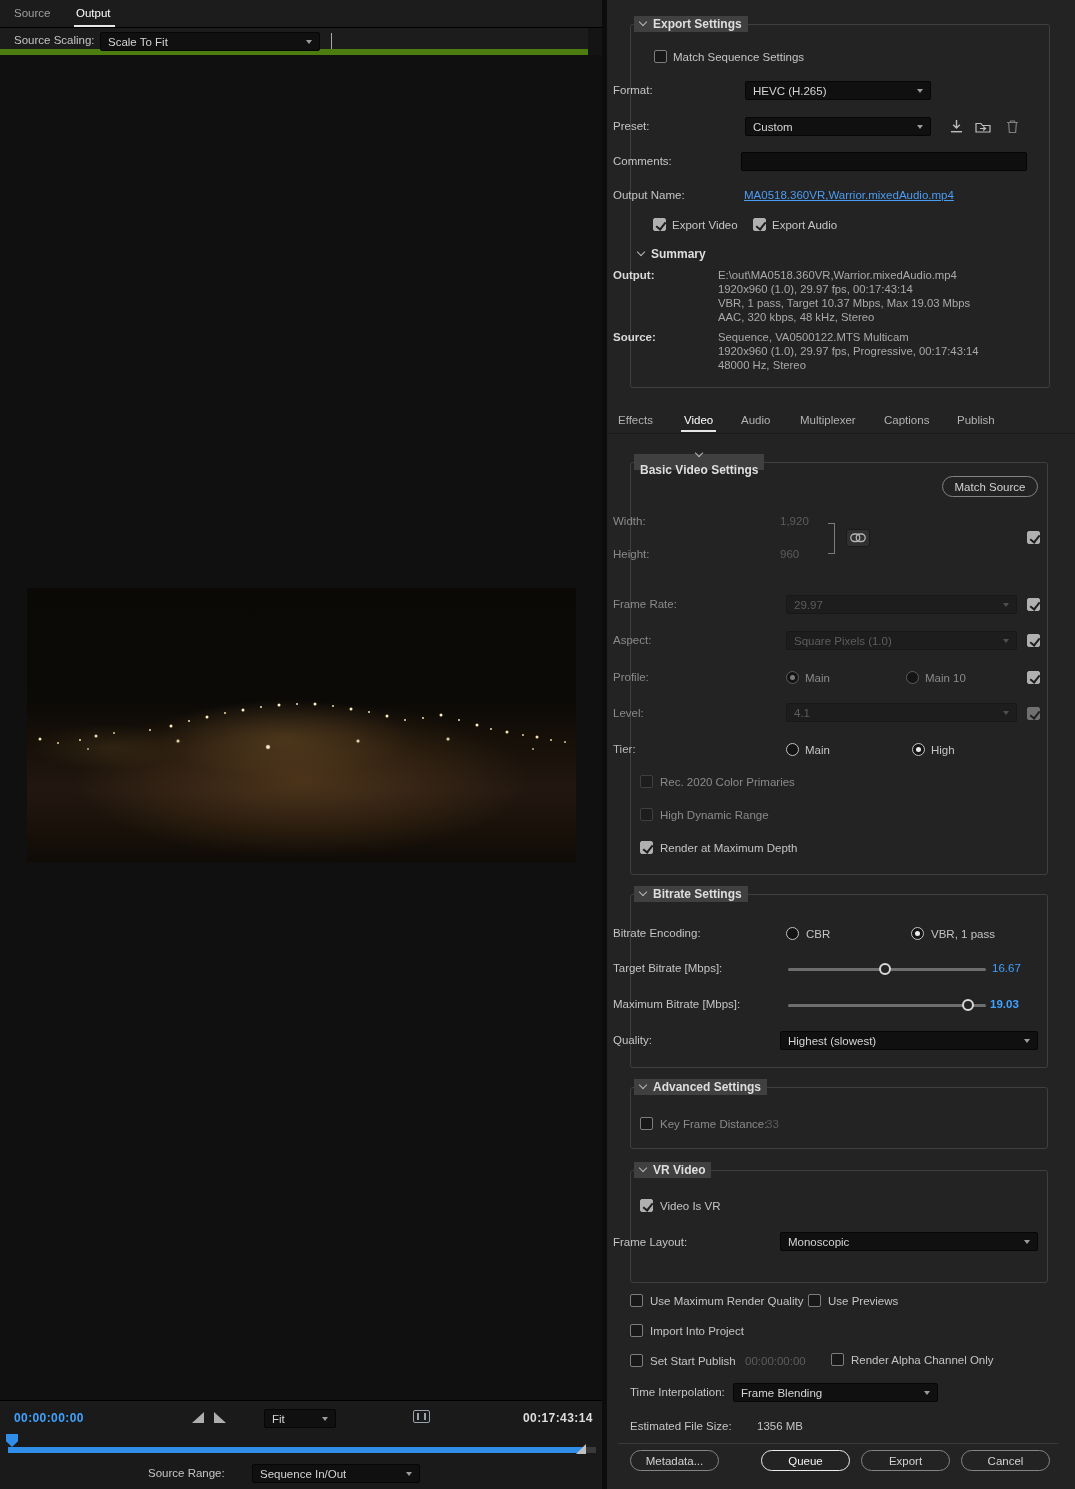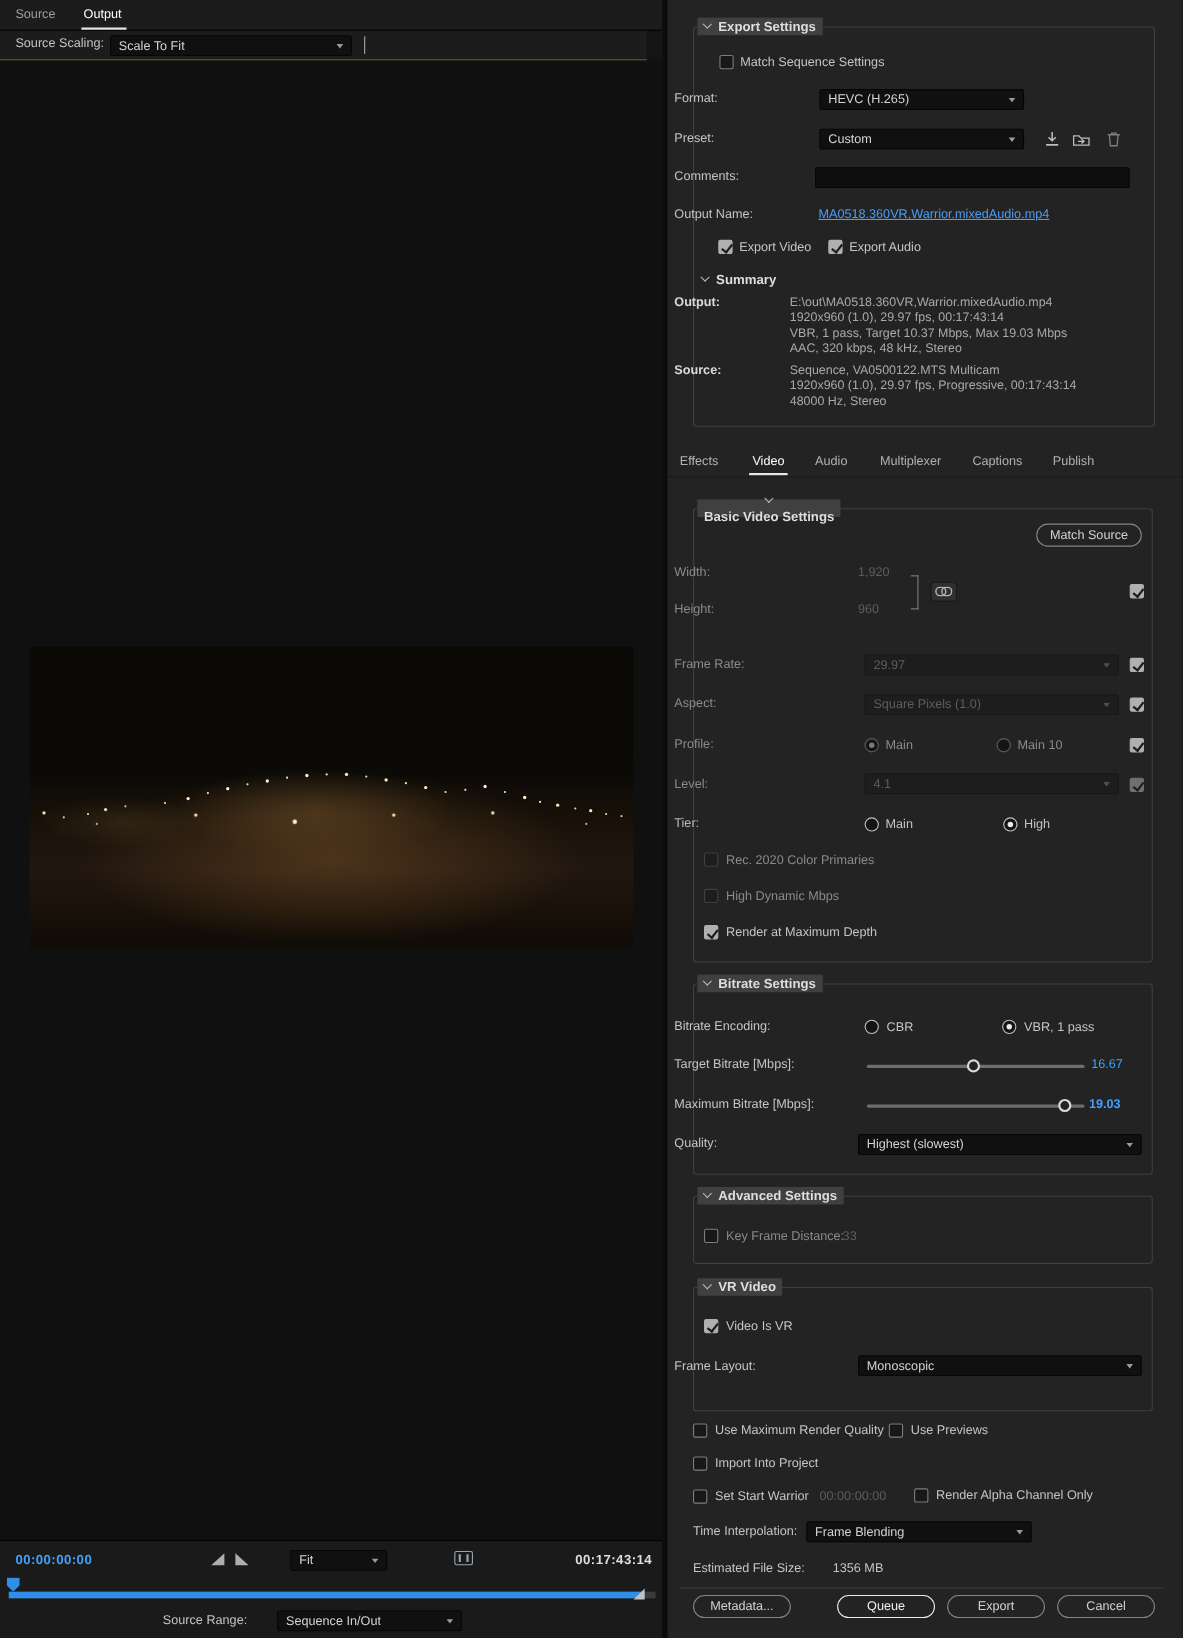--- a/index.html
+++ b/index.html
@@ -48,21 +48,21 @@
         color:#d2d2d2; font-size:11.5px; display:flex; align-items:center; justify-content:center; cursor:default; white-space:nowrap; }
   .pill.primary { border:1.5px solid #ececec; color:#f2f2f2; }
 
   
   .track { position:absolute; height:3px; background:#6e6e6e; border-radius:2px; }
   .knob { position:absolute; width:12px; height:12px; border:2px solid #d8d8d8; background:#232323; border-radius:50%; }
 
   
   .left-panel { position:absolute; left:0; top:0; width:602px; height:1489px; background:#141414; }
   .lp-topbar { position:absolute; left:0; top:0; width:602px; height:28px; background:#1c1c1c; border-bottom:1px solid #000; }
-  .lp-row2 { position:absolute; left:0; top:28px; width:588px; height:27px; background:#1c1c1c; border-bottom:1px solid #4d7c0f; }
+  .lp-row2 { position:absolute; left:0; top:28px; width:588px; height:27px; background:#1c1c1c; border-bottom:6px solid #4d7c0f; }
   .preview { position:absolute; left:0; top:55px; width:602px; height:1345px; background:#101010; }
   .preview-image { position:absolute; left:27px; top:533px; width:549px; height:274px; overflow:hidden;
      background:
        radial-gradient(55% 38% at 50% 70%, rgba(112,76,36,0.55), rgba(0,0,0,0) 75%),
        radial-gradient(32% 20% at 47% 55%, rgba(205,155,85,0.22), rgba(0,0,0,0) 72%),
        radial-gradient(20% 12% at 15% 58%, rgba(140,110,60,0.18), rgba(0,0,0,0) 70%),
        linear-gradient(#0b0906 0%, #0c0a07 42%, #171008 56%, #221710 74%, #191109 88%, #0f0b07 100%); }
   .lights { position:absolute; left:0; top:0; width:2px; height:2px; border-radius:50%; background:transparent;
      box-shadow:
        12px 150px 0 0.5px #f5e3ae, 30px 154px 0 0 #e8d49a, 52px 151px 0 0 #f5e3ae,
@@ -130,21 +130,21 @@
     <div class="preview">
       <div class="preview-image">
         <div class="lights"></div>
       </div>
     </div>
 
     <div class="lp-bottom">
       <span class="timecode blue" style="left:14px; top:10px;">00:00:00:00</span>
       <div class="tri-in" style="left:192px; top:11px;"></div>
       <div class="tri-out" style="left:214px; top:11px;"></div>
-      <div class="dd" style="left:264px; top:8px; width:88px;">
+      <div class="dd" style="left:264px; top:8px; width:72px;">
         <span>Fit</span>
         <span class="tri"></span>
       </div>
       <div class="workarea" style="left:413px; top:9px;"></div>
       <span class="timecode" style="left:523px; top:10px; color:#dedede;">00:17:43:14</span>
 
       <div>
         <div class="playhead" style="left:6px; top:33px;"></div>
         <div class="scrub-track" style="left:8px; top:46px; width:588px;"></div>
         <div class="scrub-fill" style="left:8px; top:46px; width:578px;"></div>
@@ -287,21 +287,21 @@
 
   <span class="rlab" style="left:613px; top:743px; width:157px; color:#b8b8b8;">Tier:</span>
   <div class="radio" style="left:786px; top:743px;"></div>
   <span class="lab" style="left:805px; top:744px;">Main</span>
   <div class="radio sel" style="left:912px; top:743px;"></div>
   <span class="lab" style="left:931px; top:744px;">High</span>
 
   <div class="cb dimmed" style="left:640px; top:775px;"></div>
   <span class="lab dim" style="left:660px; top:776px;">Rec. 2020 Color Primaries</span>
   <div class="cb dimmed" style="left:640px; top:808px;"></div>
-  <span class="lab dim" style="left:660px; top:809px;">High Dynamic Mbps</span>
+  <span class="lab dim" style="left:660px; top:809px;">High Dynamic Range</span>
   <div class="cb checked" style="left:640px; top:841px;"></div>
   <span class="lab" style="left:660px; top:842px;">Render at Maximum Depth</span>
 
   <div class="section" style="left:630px; top:894px; width:418px; height:174px;"></div>
   <div class="sectitle" style="left:634px; top:886px;">
     <span class="chev"></span>
     <span>Bitrate Settings</span>
   </div>
 
   <span class="rlab" style="left:613px; top:927px; width:169px;">Bitrate Encoding:</span>
@@ -350,21 +350,21 @@
 
   <div class="cb" style="left:630px; top:1294px;"></div>
   <span class="lab" style="left:650px; top:1295px;">Use Maximum Render Quality</span>
   <div class="cb" style="left:808px; top:1294px;"></div>
   <span class="lab" style="left:828px; top:1295px;">Use Previews</span>
 
   <div class="cb" style="left:630px; top:1324px;"></div>
   <span class="lab" style="left:650px; top:1325px;">Import Into Project</span>
 
   <div class="cb" style="left:630px; top:1354px;"></div>
-  <span class="lab" style="left:650px; top:1355px;">Set Start Warrior</span>
+  <span class="lab" style="left:650px; top:1355px;">Set Start Publish</span>
   <span class="lab dimmer" style="left:745px; top:1355px;">00:00:00:00</span>
   <div class="cb" style="left:831px; top:1353px;"></div>
   <span class="lab" style="left:851px; top:1354px;">Render Alpha Channel Only</span>
 
   <span class="lab" style="left:630px; top:1386px;">Time Interpolation:</span>
   <div class="dd" style="left:733px; top:1383px; width:205px;">
     <span>Frame Blending</span>
     <span class="tri"></span>
   </div>
 

